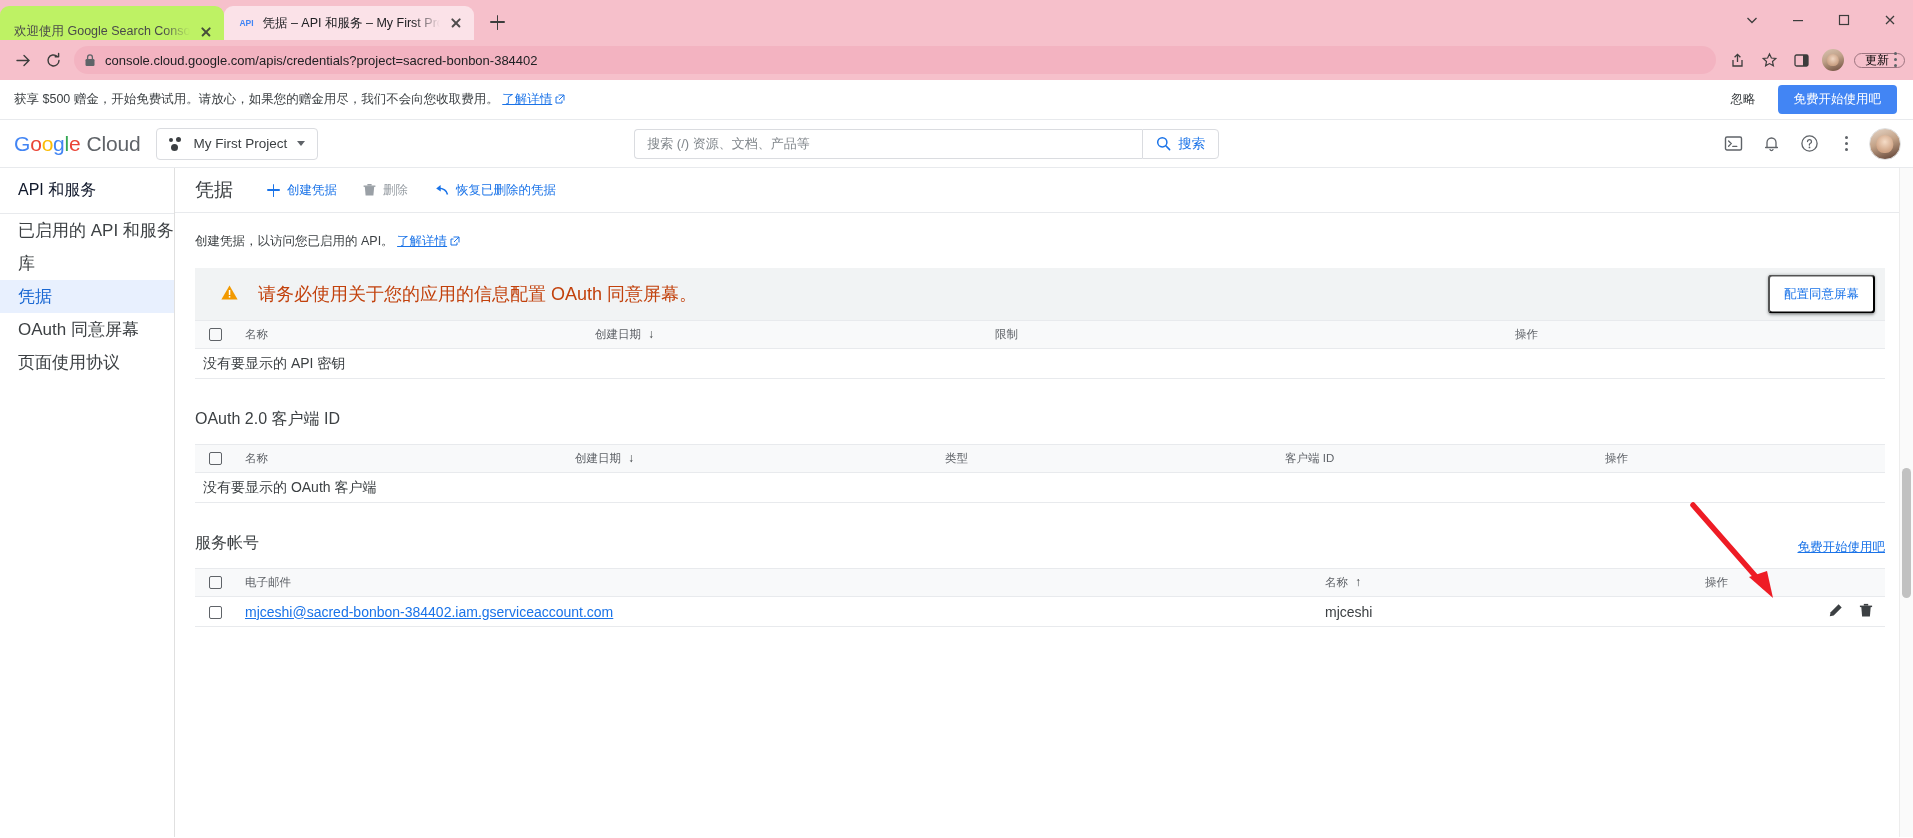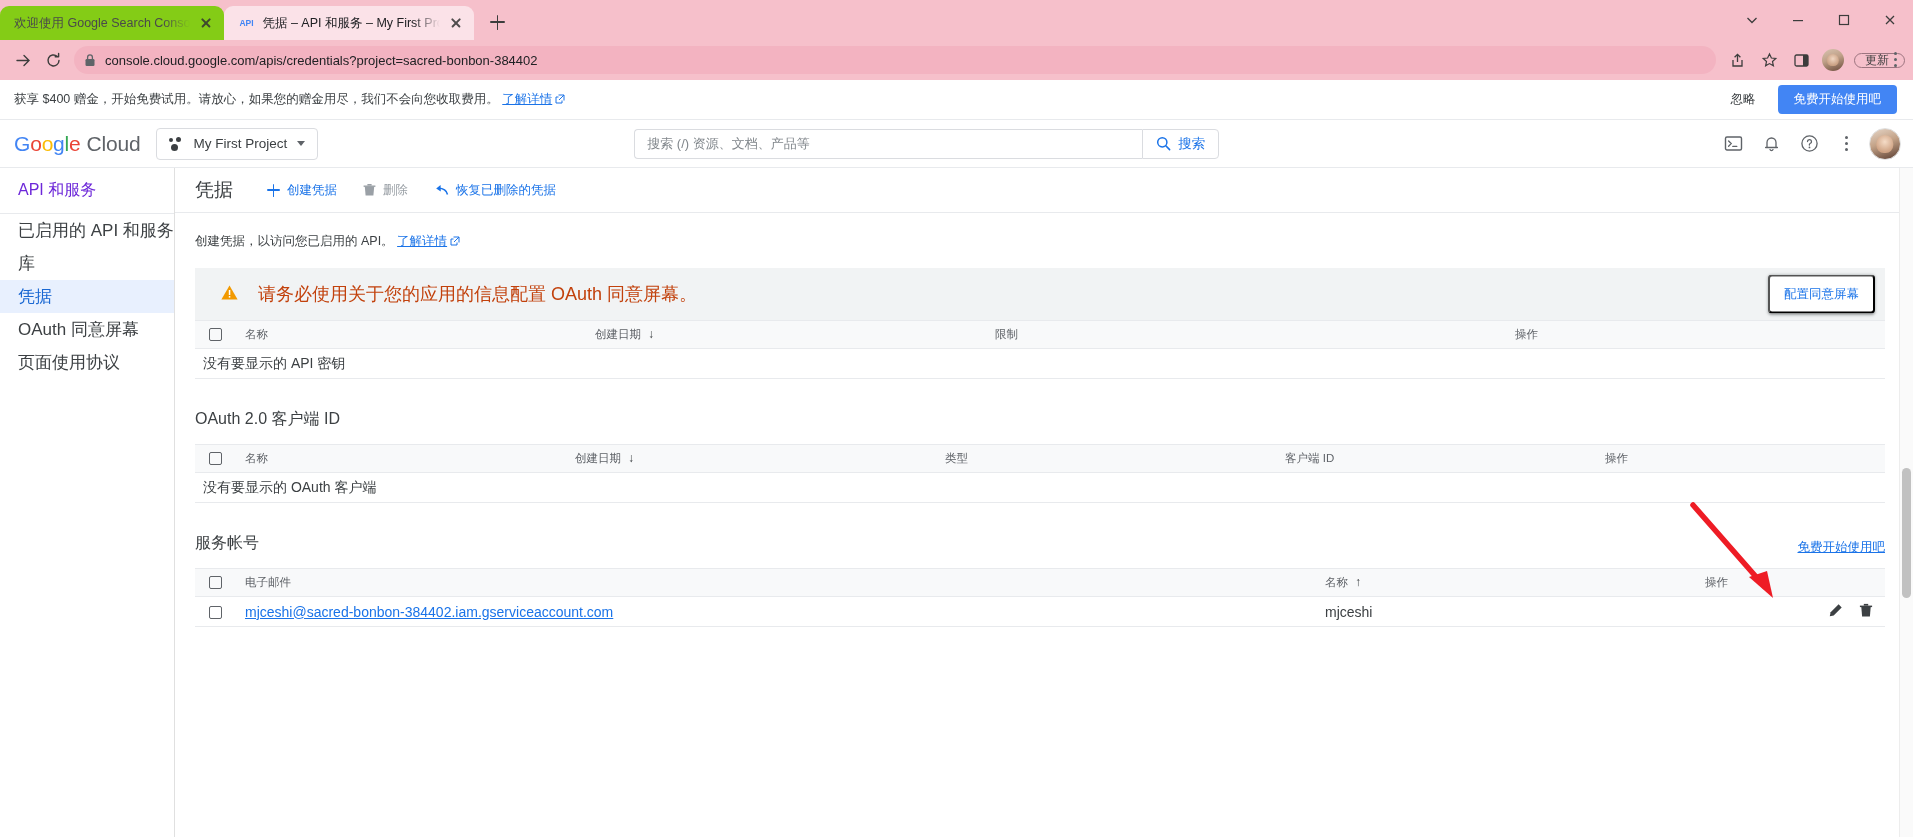--- a/index.html
+++ b/index.html
@@ -15,21 +15,21 @@
   .tabstrip {
     height: 40px; background: #f6c0cb; display: flex; align-items: flex-end;
     padding-left: 0px; position: relative; flex: 0 0 40px;
   }
   .tab {
     height: 34px; display: flex; align-items: center; gap: 8px;
     padding: 0 10px 0 14px; border-radius: 9px 9px 0 0;
     font-size: 12.5px; color: #3c3c3c; position: relative;
     max-width: 250px; min-width: 180px;
   }
-  .tab.inactive { background: #84cc16; color: #4a4a4a; }
+  .tab.inactive { background: #bef264; color: #4a4a4a; align-items: flex-end; }
   .tab.active { background: #fbe2e8; color: #202124; }
   .tab-favicon {
     width: 16px; height: 16px; flex: 0 0 16px; display:flex;
     align-items:center; justify-content:center;
     font-size: 8.5px; font-weight: 700; color: #4285f4;
     font-family: "Liberation Sans", sans-serif;
   }
   .tab-title {
     flex: 1 1 auto; overflow: hidden; white-space: nowrap;
     text-overflow: clip; font-size: 12.5px;
@@ -67,21 +67,21 @@
   .omnibox {
     flex: 1 1 auto; height: 28px; background: #f3b3c1; border-radius: 14px;
     display: flex; align-items: center; padding: 0 10px; gap: 9px;
     margin: 0 6px; min-width: 0;
   }
   .omnibox .url { font-size: 13px; color: #202124; white-space: nowrap; overflow: hidden; }
   .tb-right { display: flex; align-items: center; gap: 2px; }
   .update-pill {
     display: flex; align-items: center; gap: 5px; height: 15px;
     border: 1px solid #9d7580; border-radius: 13px; padding: 0 6px 0 10px;
-    font-size: 12px; color: #404040; margin-left: 4px;
+    font-size: 12px; color: #000000; margin-left: 4px;
   }
   .avatar-sm {
     width: 22px; height: 22px; border-radius: 50%; overflow:hidden;
     background: linear-gradient(160deg,#d8c3b0 0%, #bfa088 45%, #6b4a3a 100%);
     position: relative; flex: 0 0 22px;
   }
   .avatar-sm::after{
     content:""; position:absolute; left:50%; top:22%; width:56%; height:56%;
     transform: translateX(-50%); border-radius:50% 50% 45% 45%;
     background: radial-gradient(circle at 50% 40%, #f0d6c2 0%, #caa184 70%);
@@ -154,21 +154,21 @@
     transform:translateX(-50%); border-radius:50% 50% 45% 45%;
     background: radial-gradient(circle at 50% 38%, #f5dcc7 0%, #cfa384 72%);
   }
 
   .body-row { display: flex; height: calc(100% - 89px); }
 
   
   .sidebar { width: 175px; flex: 0 0 175px; border-right: 1px solid #e0e0e0; background:#fff; }
   .sidebar-title {
     height: 45px; display:flex; align-items:center; padding: 0 0 0 18px;
-    font-size: 16px; color: #6d28d9;
+    font-size: 16px; color: #0f172a;
   }
   .sidebar-sep { border-bottom: 1px solid #e8eaed; }
   .side-item {
     height: 33px; display:flex; align-items:center; padding: 0 10px 0 18px;
     font-size: 17px; color: #3c4043; white-space: nowrap;
   }
   .side-item.active { background: #e8f0fe; color: #1967d2; }
 
   
   .main { flex: 1 1 auto; position: relative; overflow: hidden; background:#fff; }
@@ -329,21 +329,21 @@
             <i></i>
           </span>
       </div>
     </div>
   </div>
 
   <div class="page">
 
     <div class="promo">
       <div class="promo-text">
-        <span>获享 $400 赠金，开始免费试用。请放心，如果您的赠金用尽，我们不会向您收取费用。</span>
+        <span>获享 $500 赠金，开始免费试用。请放心，如果您的赠金用尽，我们不会向您收取费用。</span>
         <a class="lnk">了解详情</a><svg class="ext-ico" viewBox="0 0 10 10">
             <path d="M3.5 1H9v5.5M9 1L4 6" stroke="#1a73e8" stroke-width="1" fill="none"></path>
             <path d="M7 6.5V9H1V3h2.5" stroke="#1a73e8" stroke-width="1" fill="none"></path>
           </svg>
       </div>
       <div class="promo-right">
         <span class="promo-dismiss">忽略</span>
         <button class="promo-cta">免费开始使用吧</button>
       </div>
     </div>

